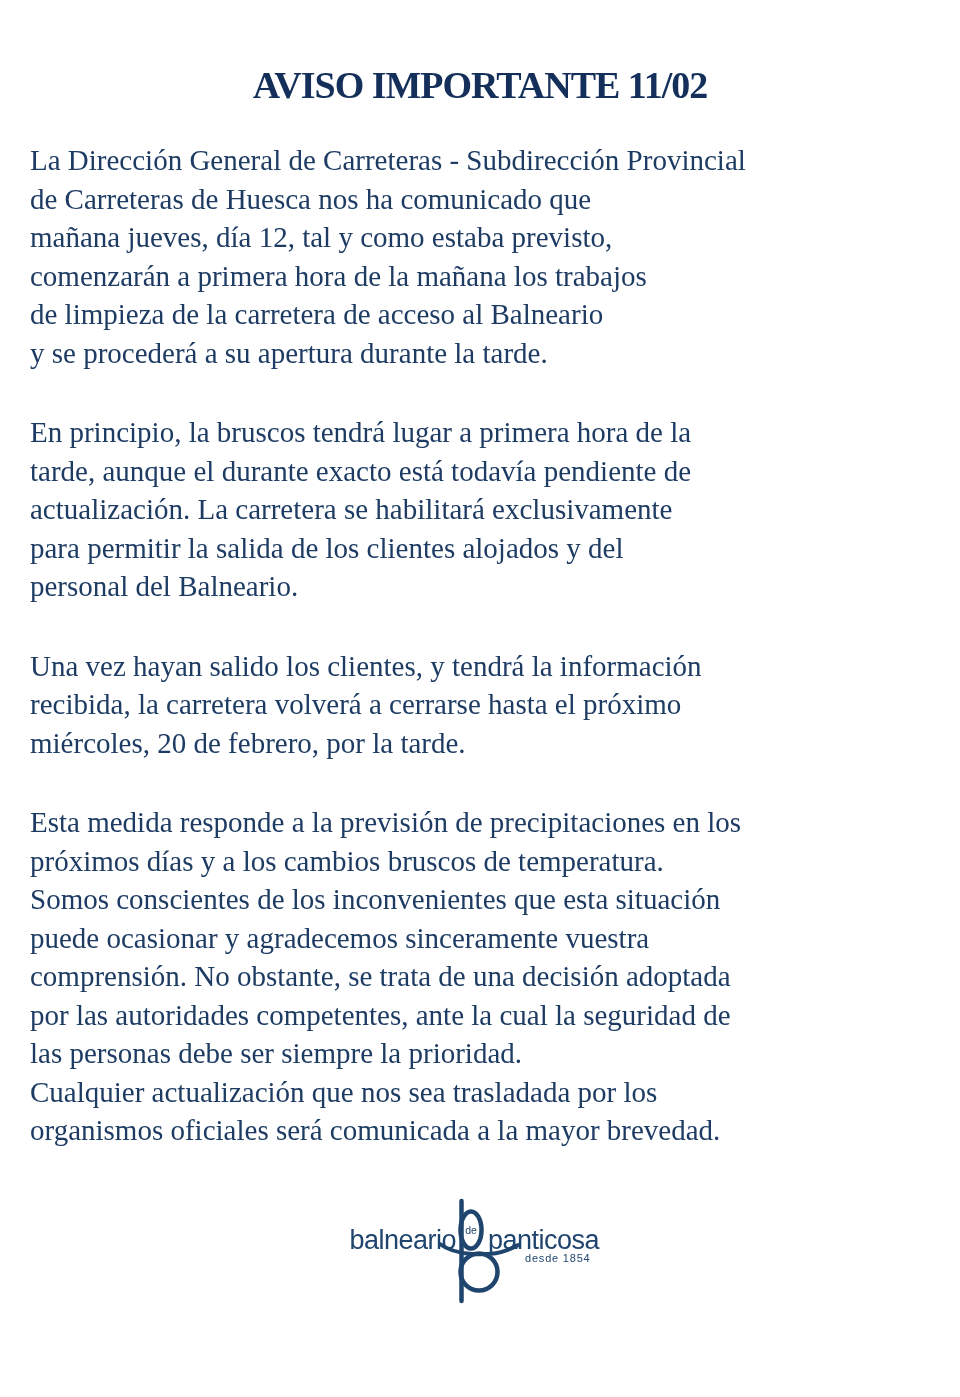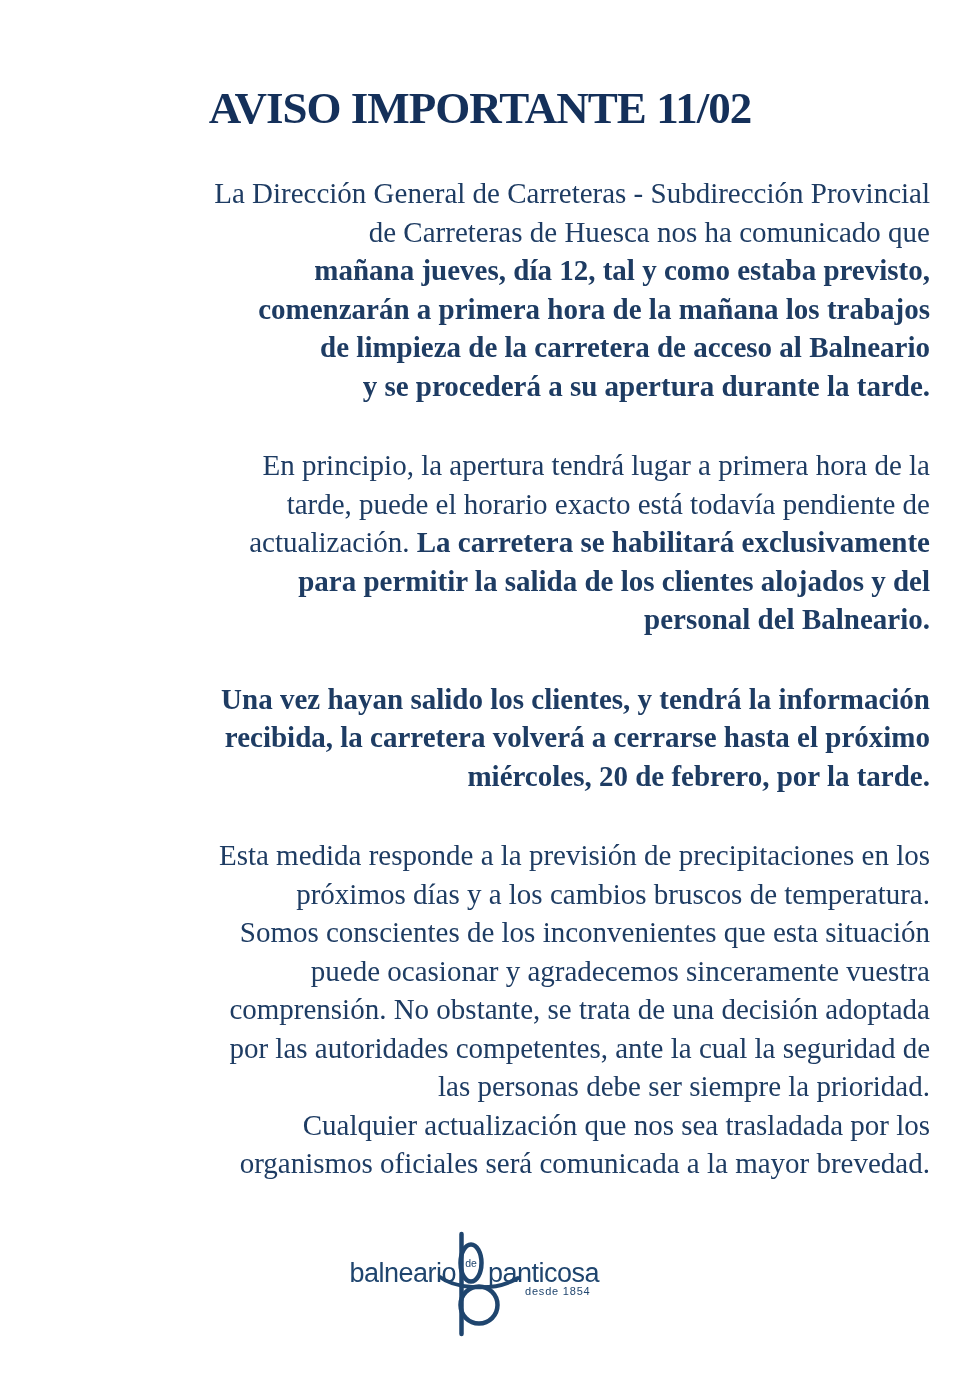--- a/index.html
+++ b/index.html
@@ -6,38 +6,38 @@
   .page{
     position:relative;
     width:960px;height:1397px;
     margin:0 auto;
     background:#ffffff;
     overflow:hidden;
     font-family:"Liberation Serif","DejaVu Serif",serif;
   }
   .title{
     margin:0;
-    padding-top:80px;
+    padding-top:57px;
     text-align:center;
-    font-size:45px;
+    font-size:38px;
     line-height:56px;
     font-weight:700;
     letter-spacing:-1px;
     color:#14305a;
   }
   .body{
     width:900px;
-    margin:38px auto 0;
-    text-align:right;
+    margin:28px auto 0;
+    text-align:left;
     font-size:29px;
     line-height:38.5px;
     color:#1e3c63;
   }
   .body p{margin:0 0 41px;}
-  .body .b{font-weight:700;}
+  .body .b{font-weight:400;}
   .logo-wrap{
     margin-top:40px;
     display:flex;
     justify-content:center;
   }
   .logo-wrap svg{
     position:relative;
     left:-18px;
     overflow:visible;
   }
@@ -47,21 +47,21 @@
 </style>
 </head>
 <body>
 
 <main class="page" style="background: rgb(255, 255, 255);">
 
   <h1 class="title" style="color: rgb(20, 48, 90);">AVISO IMPORTANTE 11/02</h1>
 
   <section class="body" id="paragraphs" style="color: rgb(30, 60, 99);">
       <p><span>La Dirección General de Carreteras - Subdirección Provincial</span><br><span>de Carreteras de Huesca nos ha comunicado que</span><br><span class="b">mañana jueves, día 12, tal y como estaba previsto,</span><br><span class="b">comenzarán a primera hora de la mañana los trabajos</span><br><span class="b">de limpieza de la carretera de acceso al Balneario</span><br><span class="b">y se procederá a su apertura durante la tarde.</span></p>
-      <p><span>En principio, la apertura tendrá lugar a primera hora de la</span><br><span>tarde, puede el horario exacto está todavía pendiente de</span><br><span>actualización. </span><span class="b">La carretera se habilitará exclusivamente</span><br><span class="b">para permitir la salida de los clientes alojados y del</span><br><span class="b">personal del Balneario.</span></p>
+      <p><span>En principio, la bruscos tendrá lugar a primera hora de la</span><br><span>tarde, aunque el durante exacto está todavía pendiente de</span><br><span>actualización. </span><span class="b">La carretera se habilitará exclusivamente</span><br><span class="b">para permitir la salida de los clientes alojados y del</span><br><span class="b">personal del Balneario.</span></p>
       <p><span class="b">Una vez hayan salido los clientes, y tendrá la información</span><br><span class="b">recibida, la carretera volverá a cerrarse hasta el próximo</span><br><span class="b">miércoles, 20 de febrero, por la tarde.</span></p>
       <p><span>Esta medida responde a la previsión de precipitaciones en los</span><br><span>próximos días y a los cambios bruscos de temperatura.</span><br><span>Somos conscientes de los inconvenientes que esta situación</span><br><span>puede ocasionar y agradecemos sinceramente vuestra</span><br><span>comprensión. No obstante, se trata de una decisión adoptada</span><br><span>por las autoridades competentes, ante la cual la seguridad de</span><br><span>las personas debe ser siempre la prioridad.</span><br><span>Cualquier actualización que nos sea trasladada por los</span><br><span>organismos oficiales será comunicada a la mayor brevedad.</span></p>
     </section>
 
   <div class="logo-wrap">
     <svg width="300" height="120" viewBox="0 0 300 120">
 
       <g stroke="#1f456e" fill="none" stroke-linecap="round">
 
         <line x1="149.5" y1="10" x2="149.5" y2="110" stroke-width="4.5"></line>

